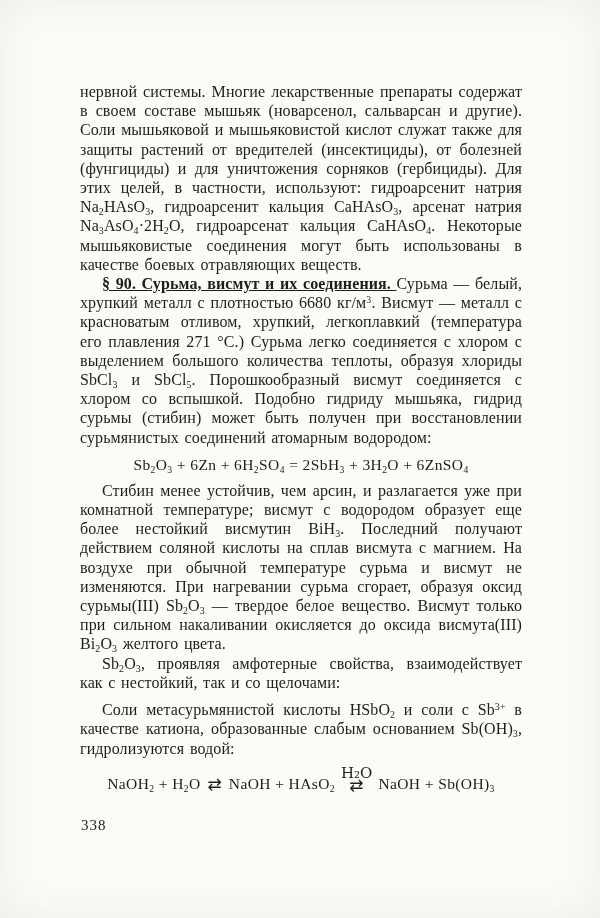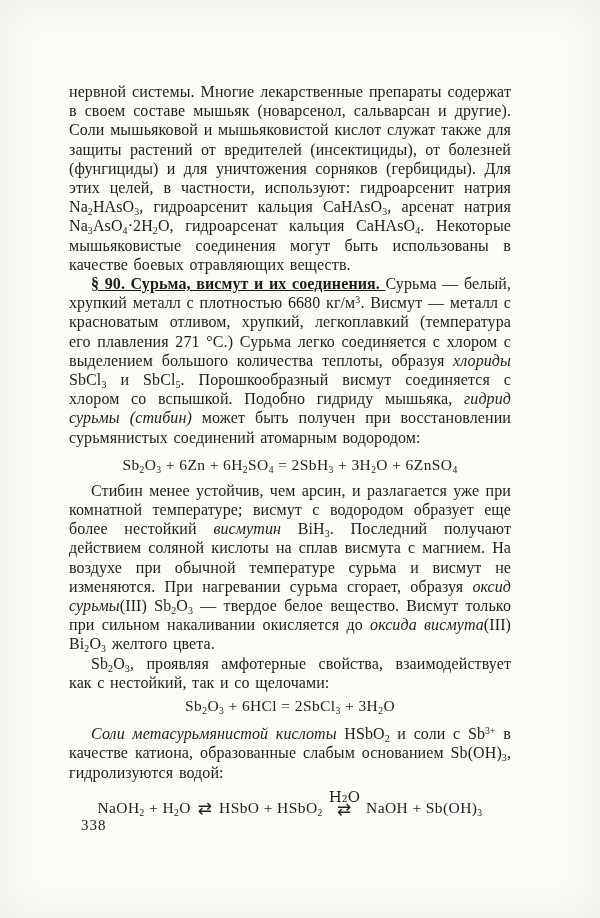--- a/index.html
+++ b/index.html
@@ -3,39 +3,39 @@
 <meta charset="utf-8">
 <style>
   html,body{margin:0;padding:0;background:#ffffff;}
   .page{
     width:600px;height:918px;position:relative;overflow:hidden;
     background:#fcfbf8;color:#1d1d1d;
     font-family:"Liberation Serif","DejaVu Serif",serif;
     box-shadow:inset 0 0 40px rgba(200,195,185,0.25);
   }
   .text-block{
-    position:absolute;left:69px;top:82px;width:442px;
+    position:absolute;left:80px;top:82px;width:442px;
     font-size:16px;line-height:19.2px;
     text-align:justify;letter-spacing:0.1px;word-spacing:1.5px;
   }
   .para{margin:0;text-indent:0;}
   .para.indent{text-indent:22px;}
   .para.sec-gap{margin-top:8px;}
   .equation{
     text-align:center;margin:7px 0 6px;
     font-size:15.5px;line-height:21px;letter-spacing:0.4px;word-spacing:0;
     text-indent:0;white-space:nowrap;
   }
   .equation.eq-tight{margin:3px 0;}
   .equation.eq-wide{margin-top:10px;}
   sub,sup{font-size:0.62em;line-height:0;}
   sub{vertical-align:-0.3em;}
   sup{vertical-align:0.5em;}
   .r-b{font-weight:700;text-decoration:underline;}
-  .r-i{font-style:italic;}
+  .r-i{}
   .r-ar{
     font-family:"DejaVu Sans",sans-serif;
     font-size:17px;padding:0 7px;vertical-align:-1px;letter-spacing:0;
   }
   .arrow-stack{
     display:inline-block;text-align:center;vertical-align:-2px;
     padding:0 6px;line-height:0;
   }
   .arrow-above{
     display:block;font-size:15px;line-height:11px;
@@ -59,24 +59,23 @@
     <p class="para"><span class="r-n">нервной системы. Многие лекарственные препараты содержат в своем составе мышьяк (новарсенол, сальварсан и другие). Соли мышьяковой и мышьяковистой кислот служат также для защиты растений от вредителей (инсектициды), от болезней (фунгициды) и для уничтожения сорняков (гербициды). Для этих целей, в частности, используют: гидроарсенит натрия Na</span><sub>2</sub><span class="r-n">HAsO</span><sub>3</sub><span class="r-n">, гидроарсенит кальция CaHAsO</span><sub>3</sub><span class="r-n">, арсенат натрия Na</span><sub>3</sub><span class="r-n">AsO</span><sub>4</sub><span class="r-n">·2H</span><sub>2</sub><span class="r-n">O, гидроарсенат кальция CaHAsO</span><sub>4</sub><span class="r-n">. Некоторые мышьяковистые соединения могут быть использованы в качестве боевых отравляющих веществ.</span></p>
 
     <p class="para indent"><span class="r-b">§ 90. Сурьма, висмут и их соединения. </span><span class="r-n">Сурьма — белый, хрупкий металл с плотностью 6680 кг/м</span><sup>3</sup><span class="r-n">. Висмут — металл с красноватым отливом, хрупкий, легкоплавкий (температура его плавления 271 °C.) Сурьма легко соединяется с хлором с выделением большого количества теплоты, образуя </span><span class="r-i">хлориды</span><span class="r-n"> SbCl</span><sub>3</sub><span class="r-n"> и SbCl</span><sub>5</sub><span class="r-n">. Порошкообразный висмут соединяется с хлором со вспышкой. Подобно гидриду мышьяка, </span><span class="r-i">гидрид сурьмы (стибин)</span><span class="r-n"> может быть получен при восстановлении сурьмянистых соединений атомарным водородом:</span></p>
 
     <div class="equation"><span class="r-n">Sb</span><sub>2</sub><span class="r-n">O</span><sub>3</sub><span class="r-n"> + 6Zn + 6H</span><sub>2</sub><span class="r-n">SO</span><sub>4</sub><span class="r-n"> = 2SbH</span><sub>3</sub><span class="r-n"> + 3H</span><sub>2</sub><span class="r-n">O + 6ZnSO</span><sub>4</sub></div>
 
     <p class="para indent"><span class="r-n">Стибин менее устойчив, чем арсин, и разлагается уже при комнатной температуре; висмут с водородом образует еще более нестойкий </span><span class="r-i">висмутин</span><span class="r-n"> BiH</span><sub>3</sub><span class="r-n">. Последний получают действием соляной кислоты на сплав висмута с магнием. На воздухе при обычной температуре сурьма и висмут не изменяются. При нагревании сурьма сгорает, образуя </span><span class="r-i">оксид сурьмы</span><span class="r-n">(III) Sb</span><sub>2</sub><span class="r-n">O</span><sub>3</sub><span class="r-n"> — твердое белое вещество. Висмут только при сильном накаливании окисляется до </span><span class="r-i">оксида висмута</span><span class="r-n">(III) Bi</span><sub>2</sub><span class="r-n">O</span><sub>3</sub><span class="r-n"> желтого цвета.</span></p>
 
     <p class="para indent"><span class="r-n">Sb</span><sub>2</sub><span class="r-n">O</span><sub>3</sub><span class="r-n">, проявляя амфотерные свойства, взаимодействует как с нестойкий, так и со щелочами:</span></p>
 
-    <div class="equation eq-tight"><span class="r-n">Sb</span><sub>2</sub><span class="r-n">O</span><sub>3</sub><span class="r-n"> + 6HCl = 2SbCl</span><sub>3</sub><span class="r-n"> + 3H</span><sub>2</sub><span class="r-n">O</span></div>
 
 
     <p class="para indent sec-gap"><span class="r-i">Соли метасурьмянистой кислоты</span><span class="r-n"> HSbO</span><sub>2</sub><span class="r-n"> и соли с Sb</span><sup>3+</sup><span class="r-n"> в качестве катиона, образованные слабым основанием Sb(OH)</span><sub>3</sub><span class="r-n">, гидролизуются водой:</span></p>
 
-    <div class="equation eq-wide"><span class="r-n">NaOH</span><sub>2</sub><span class="r-n"> + H</span><sub>2</sub><span class="r-n">O</span><span class="r-ar">⇄</span><span class="r-n">HSbO + HSbO</span><sub>2</sub><span class="arrow-stack"><span class="arrow-above">H₂O</span><span class="arrow-glyph">⇄</span></span><span class="r-n">NaOH + Sb(OH)</span><sub>3</sub></div>
+    <div class="equation eq-wide"><span class="r-n">NaOH</span><sub>2</sub><span class="r-n"> + H</span><sub>2</sub><span class="r-n">O</span><span class="r-ar">⇄</span><span class="r-n">NaOH + HAsO</span><sub>2</sub><span class="arrow-stack"><span class="arrow-above">H₂O</span><span class="arrow-glyph">⇄</span></span><span class="r-n">NaOH + Sb(OH)</span><sub>3</sub></div>
 
 
   </div>
 
   <div class="page-number">338</div>
 </div>
 
 </body></html>

